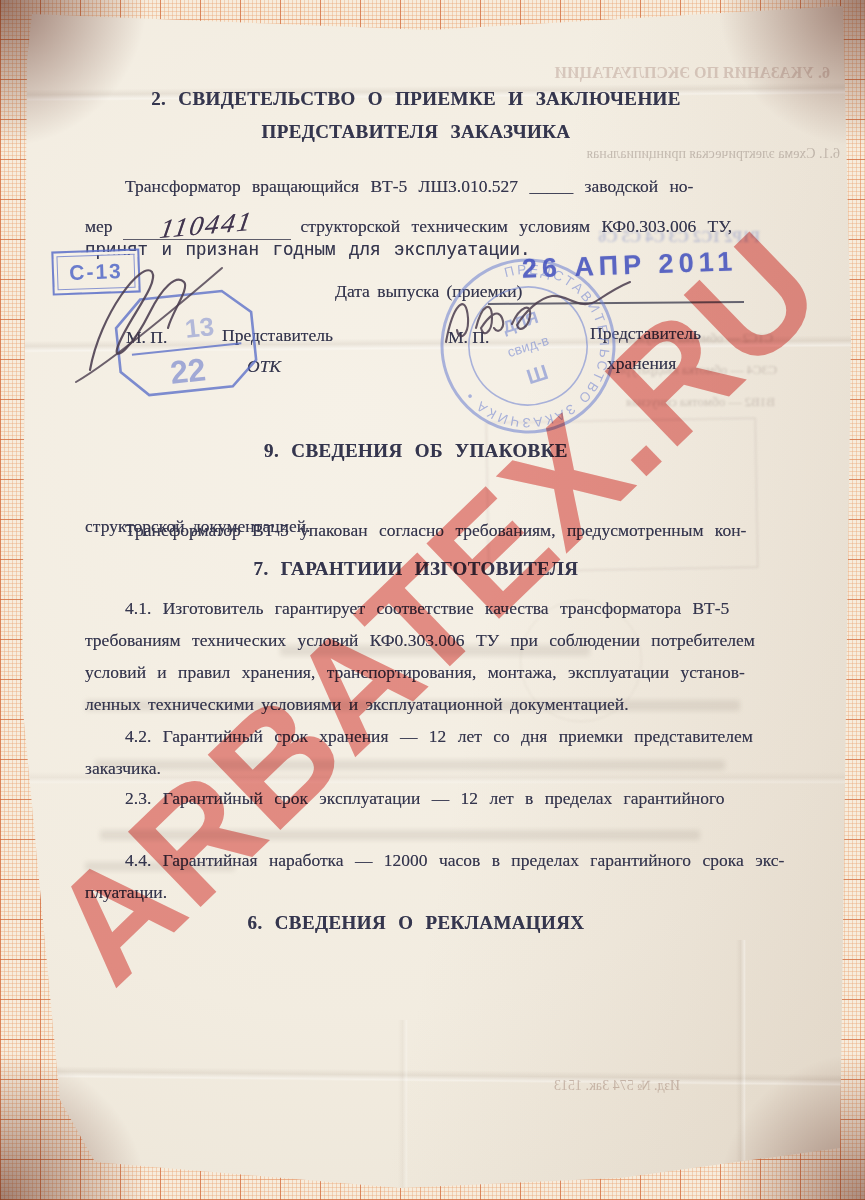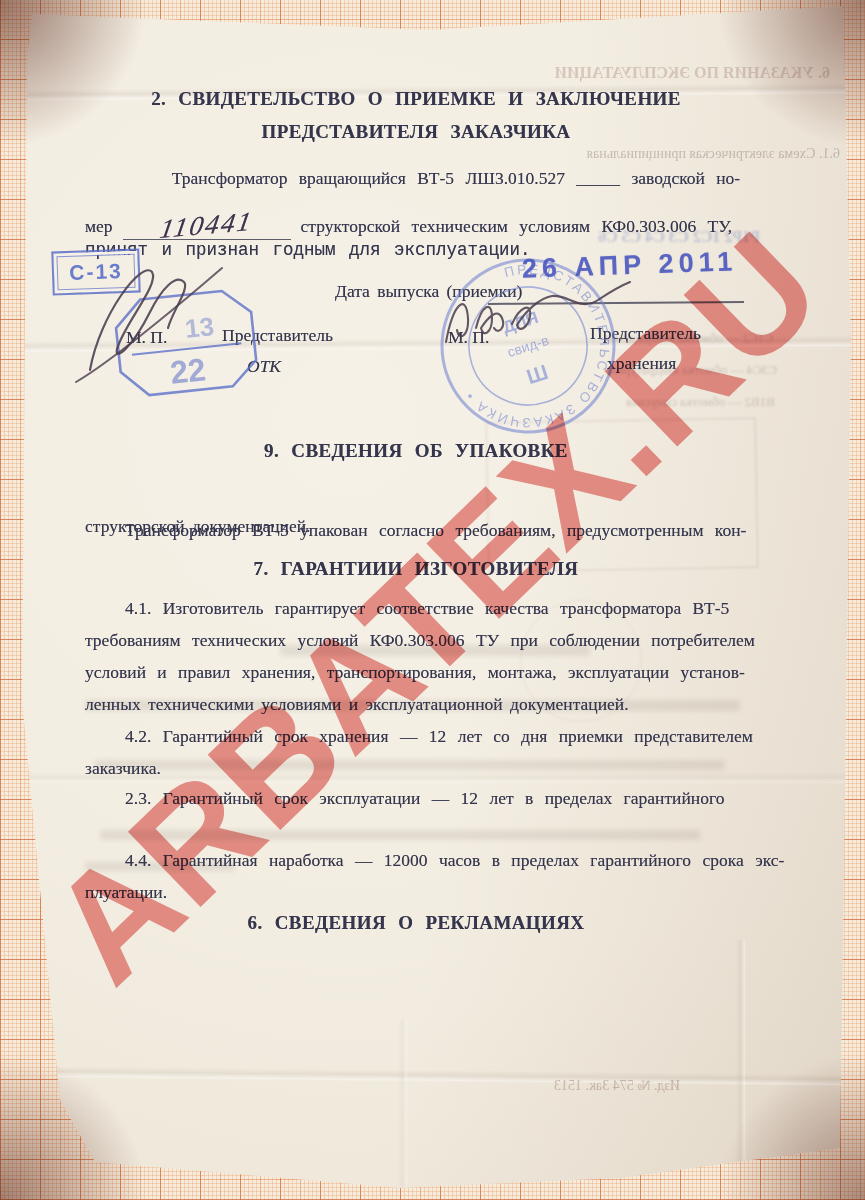--- a/index.html
+++ b/index.html
@@ -81,21 +81,21 @@
     <div class="ghostbar" style="left:280px;top:645px;width:310px;height:11px;"></div>
     <div class="ghostbar" style="left:85px;top:700px;width:655px;height:11px;"></div>
     <div class="ghostbar" style="left:95px;top:760px;width:630px;height:10px;"></div>
     <div class="ghostbar" style="left:100px;top:830px;width:600px;height:10px;"></div>
     <div class="ghostbar" style="left:85px;top:862px;width:150px;height:9px;"></div>
     <div class="ghost" style="left:430px;top:1078px;width:250px;font-size:14px;color:rgba(150,120,105,.45);filter:blur(.4px);">Изд. № 574    Зак. 1513</div>
 
     <div class="h print" style="top:88px;">2. СВИДЕТЕЛЬСТВО О ПРИЕМКЕ И ЗАКЛЮЧЕНИЕ</div>
     <div class="h print" style="top:121px;">ПРЕДСТАВИТЕЛЯ ЗАКАЗЧИКА</div>
 
-    <div class="line print ind" style="top:168px;text-align:center;">Трансформатор   вращающийся   ВТ-5   ЛШ3.010.527   _____   заводской   но-</div>
+    <div class="line print ind" style="top:176px;">Трансформатор   вращающийся   ВТ-5   ЛШ3.010.527   _____   заводской   но-</div>
     <div class="line print" style="top:208px;">
       <span>мер</span><span class="serialwrap"><span class="hand">110441</span></span><span>структорской  техническим  условиям  КФ0.303.006  ТУ,</span>
     </div>
     <div class="line print tight" style="top:240px;font-family:Liberation Mono, monospace;">принят и признан годным для эксплуатации.</div>
 
     <div class="abs print small tight" style="left:303px;top:281px;margin-left:32px;">Дата выпуска (приемки)</div>
     <div class="rule" style="left:488px;top:302px;width:256px;transform:rotate(-.4deg);"></div>
 
     <div class="abs print small" style="left:126px;top:327px;">М. П.</div>
     <div class="abs print small" style="left:222px;top:325px;">Представитель</div>

